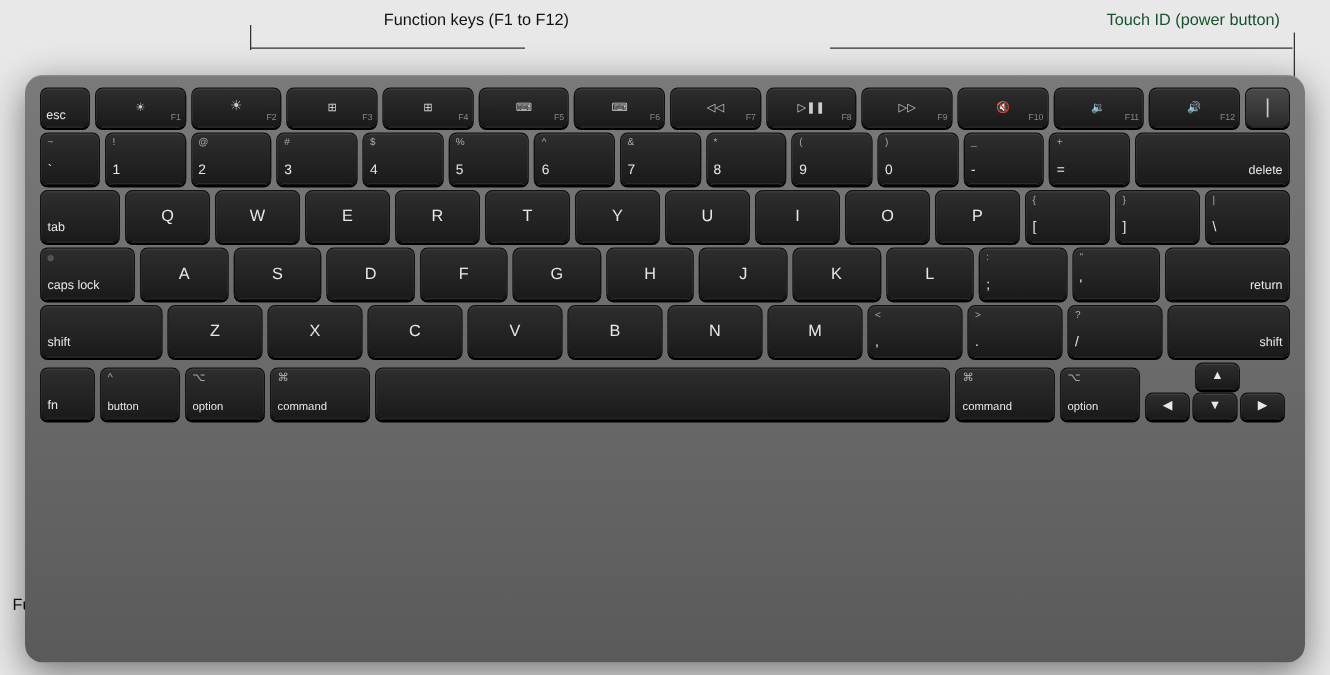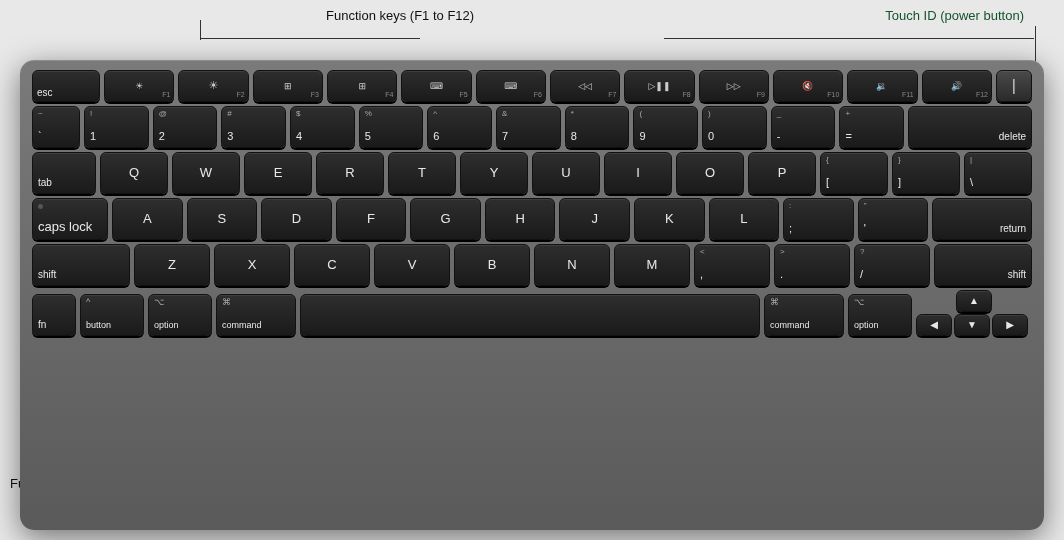--- a/index.html
+++ b/index.html
@@ -73,21 +73,21 @@
       color: #aaa;
       line-height: 1;
     }
 
     .key .main-label {
       font-size: 11px;
       color: #e8e8e8;
       font-weight: 500;
     }
 
-    .key-esc { width: 68px; }
+    .key-esc { width: 40px; }
     .key-fn-std { flex: 1; }
     .key-touch-id {
       width: 36px;
       background: linear-gradient(180deg, #3a3a3a 0%, #252525 100%);
       border-radius: 6px;
     }
 
     
     .key-backtick { width: 48px; }
     .key-num { flex: 1; }
@@ -192,21 +192,21 @@
       position: absolute;
       left: 10px;
       top: 476px;
       font-size: 13px;
       color: #111;
     }
 
     .ann-label-fkeys {
       position: absolute;
       top: 8px;
-      left: 326px;
+      left: 307px;
       font-size: 13px;
       color: #111;
       white-space: nowrap;
     }
 
     .ann-label-touchid {
       position: absolute;
       top: 8px;
       right: 40px;
       font-size: 13px;
@@ -422,21 +422,21 @@
       </div>
       <div class="key key-backslash">
         <span class="top-label">|</span>
         <span class="main-label">\</span>
       </div>
     </div>
 
     <div class="key-row">
       <div class="key key-caps" style="position:relative;">
         <div class="caps-dot"></div>
-        <span class="main-label" style="font-size:13px;">caps lock</span>
+        <span class="main-label" style="font-size:10px;">caps lock</span>
       </div>
       <div class="key key-letter">
         <span class="letter-key-label">A</span>
       </div>
       <div class="key key-letter">
         <span class="letter-key-label">S</span>
       </div>
       <div class="key key-letter">
         <span class="letter-key-label">D</span>
       </div>

